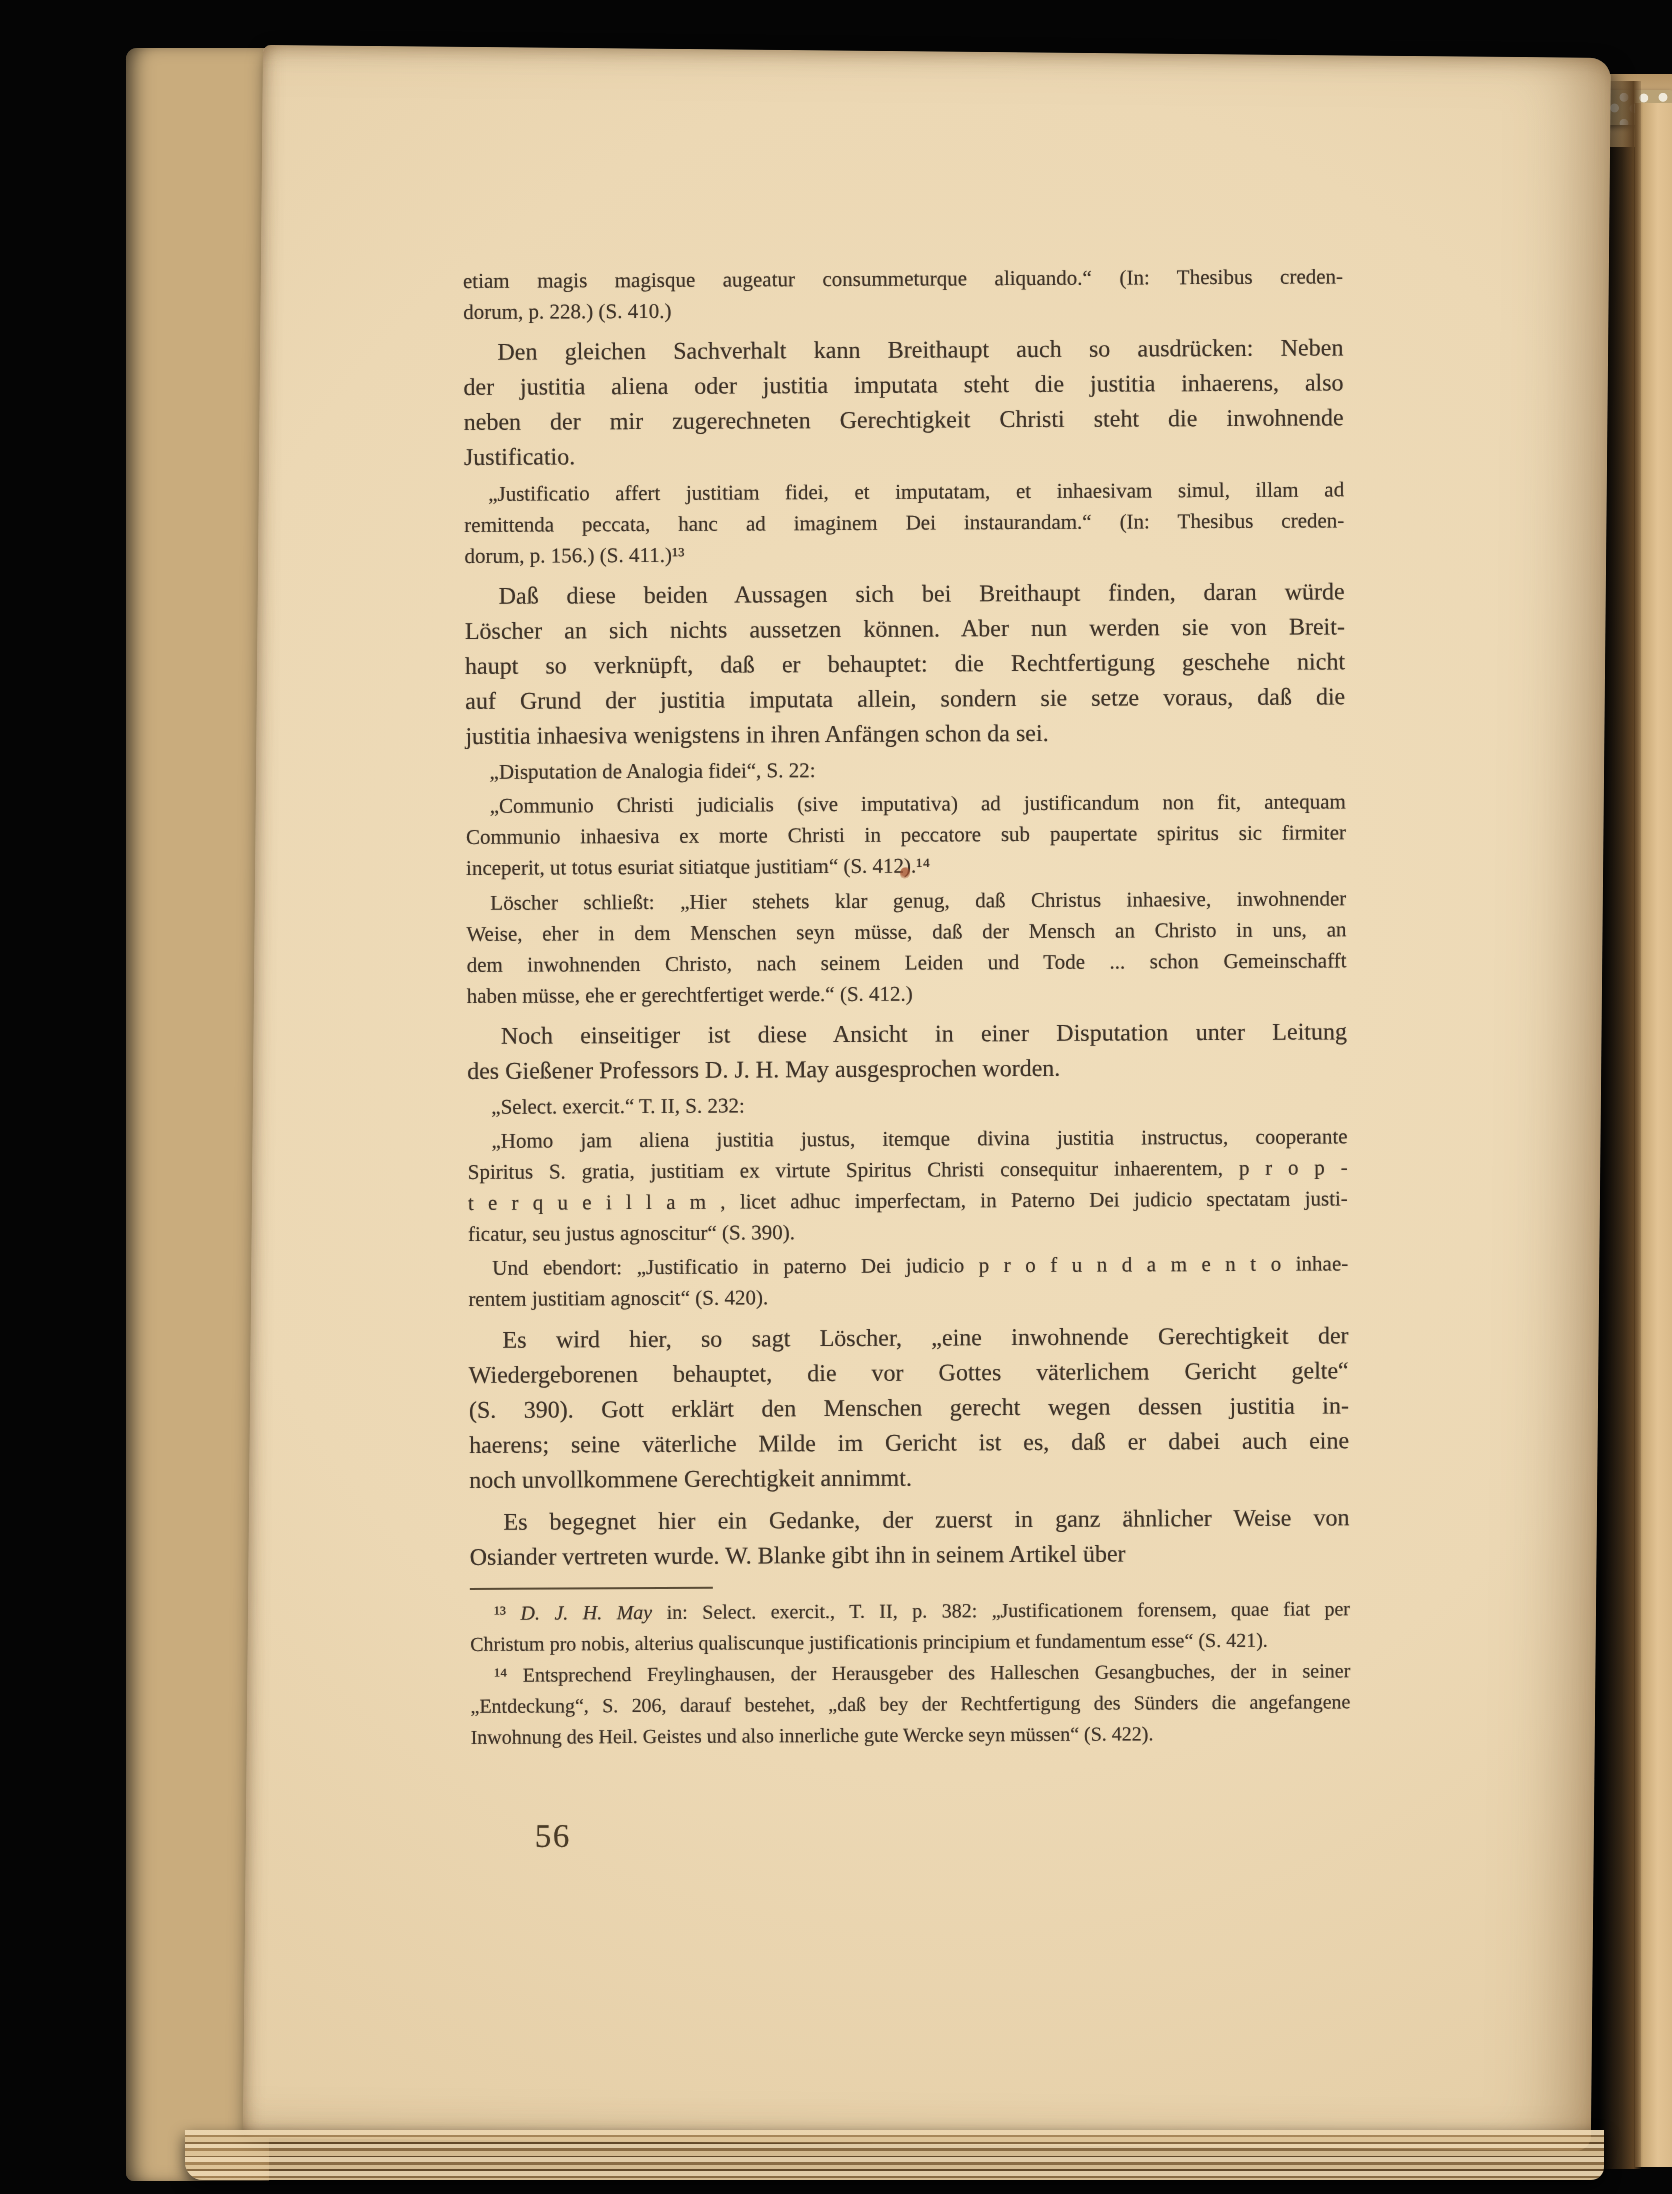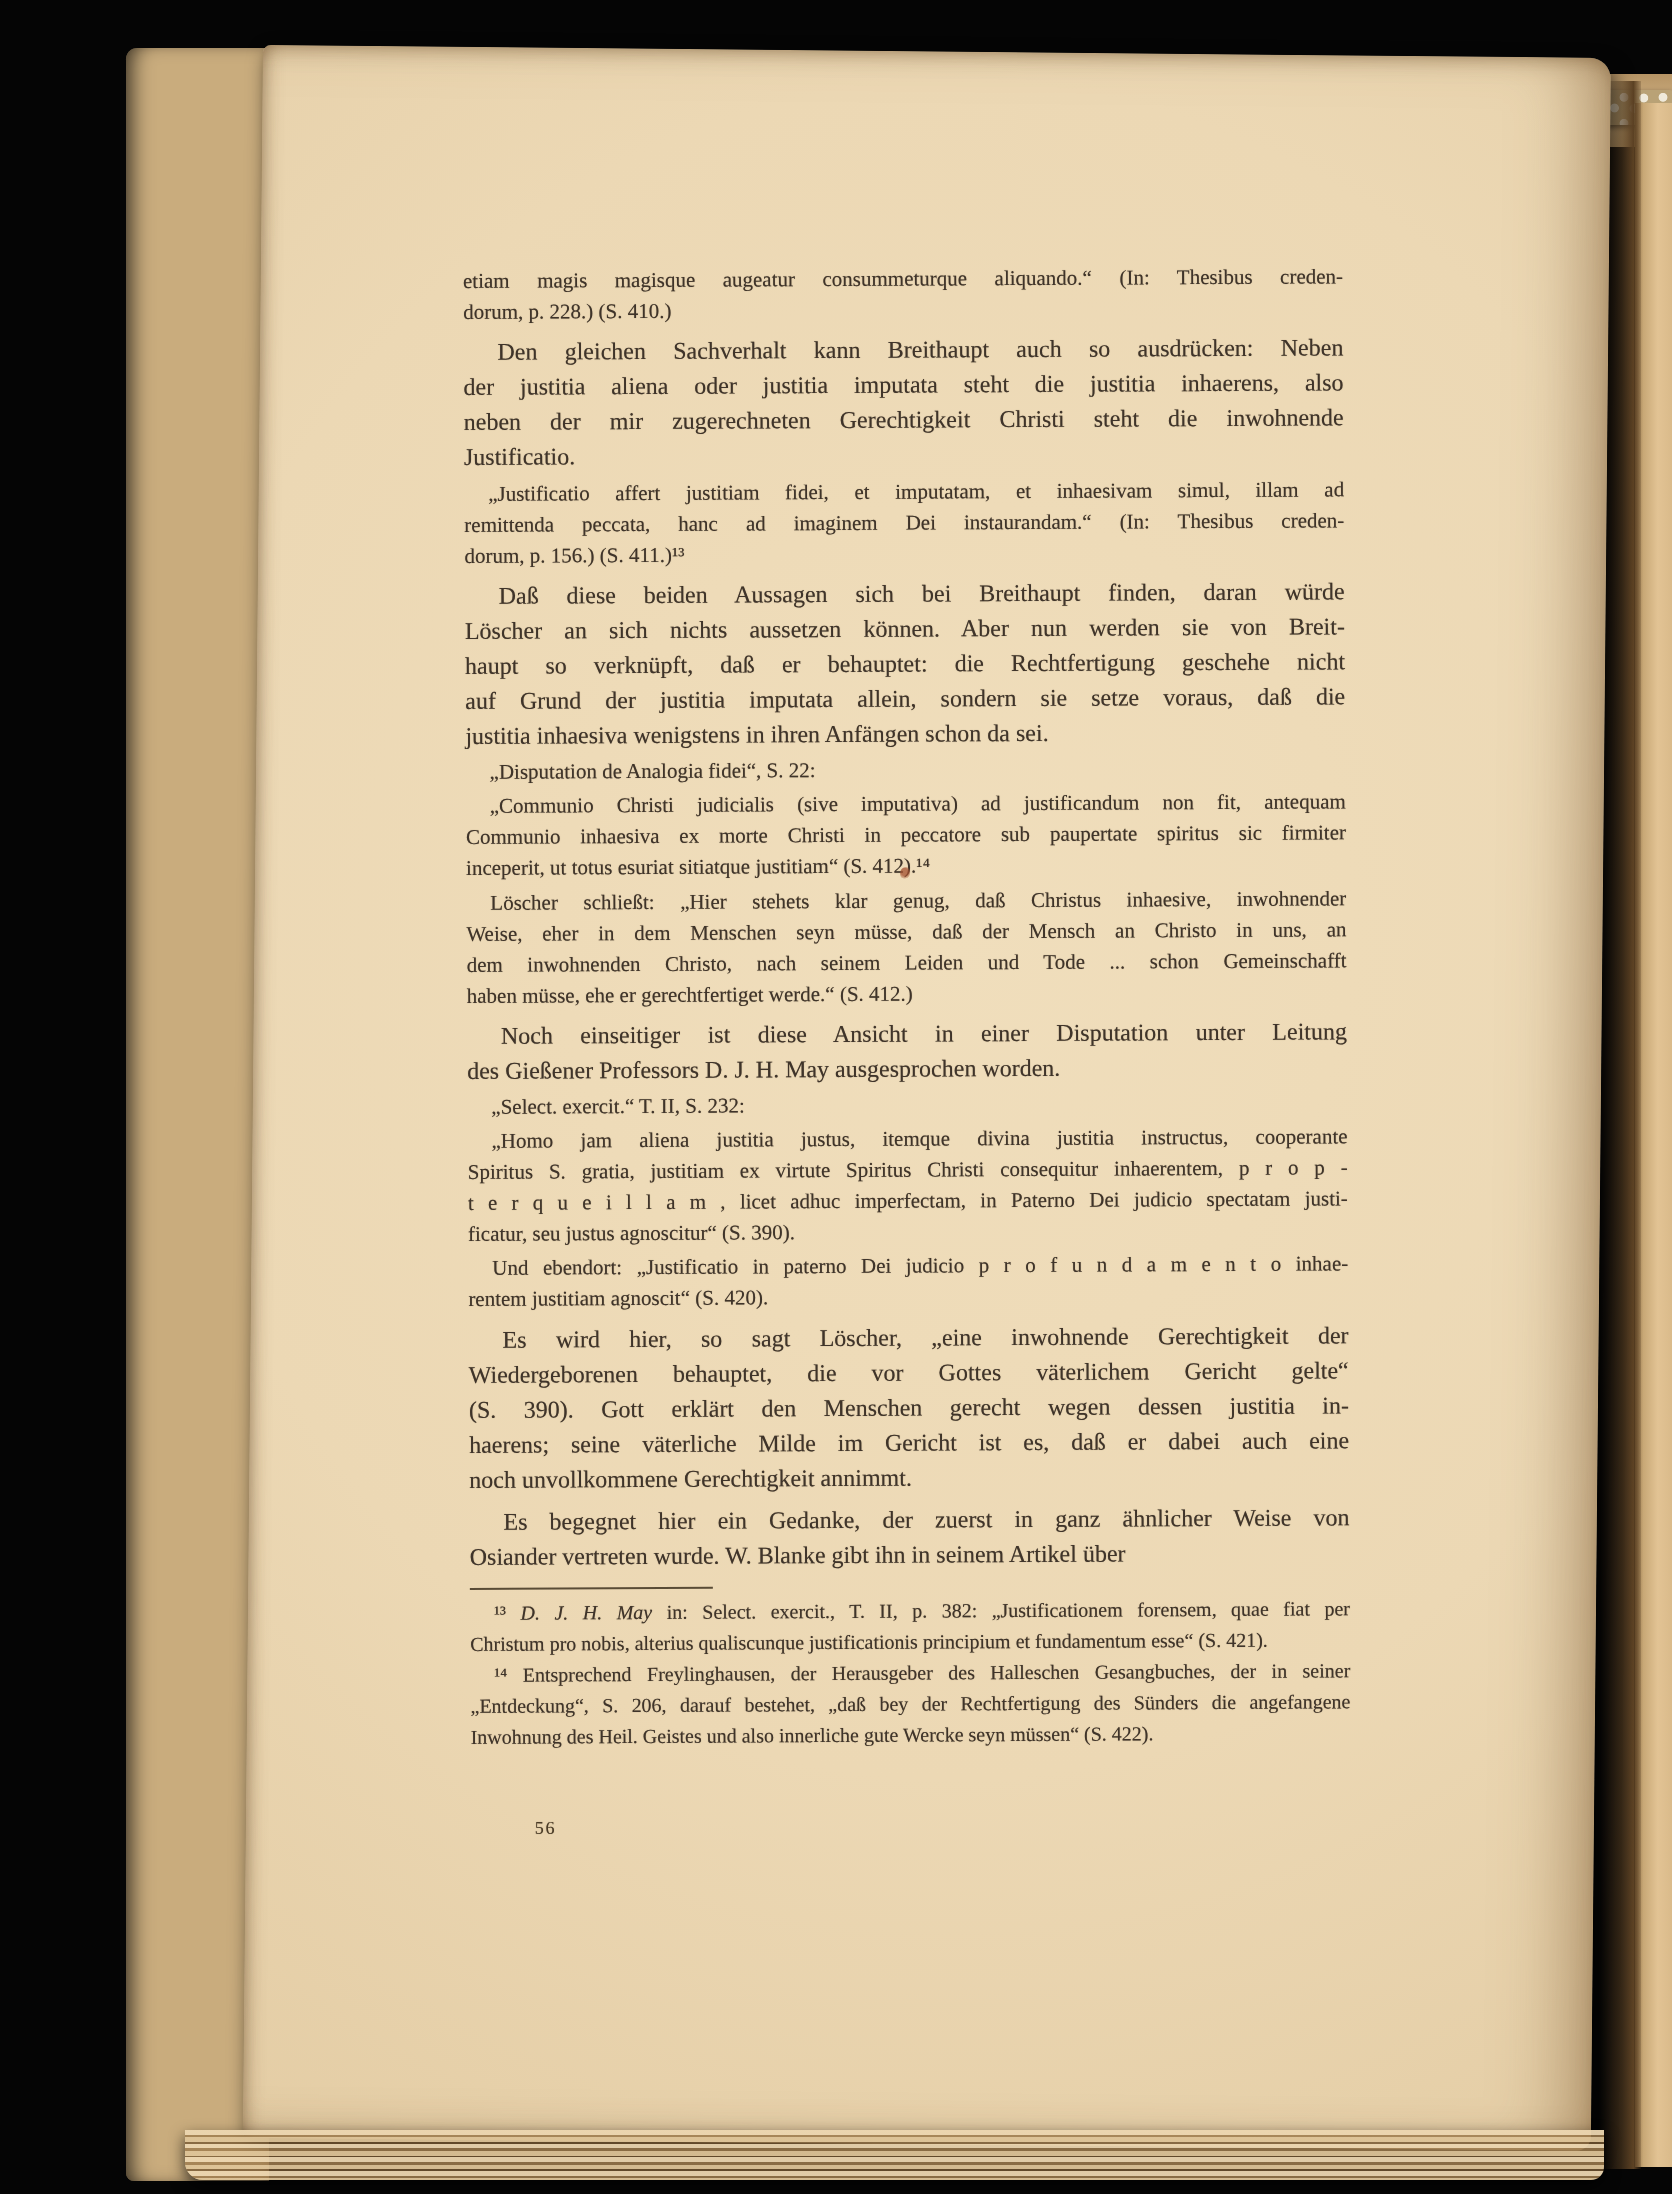--- a/index.html
+++ b/index.html
@@ -98,21 +98,21 @@
   .line.indent{text-indent:34px;}
   .block.small .line.indent{text-indent:24px;}
   .block.footnote .line.indent{text-indent:24px;}
   .rule{
     width:243px;height:0;
     border-top:2.4px solid rgba(64,50,32,.85);
     margin:13px 0 8px 0;
   }
   .pagenum{
     position:absolute;left:289px;top:1770px;
-    font-size:18px;color:#4a3b26;
+    font-size:33px;color:#4a3b26;
     letter-spacing:1.6px;
     text-shadow:0 0 0.8px rgba(62,48,30,.5);
   }
   .stain{
     position:absolute;left:645px;top:816px;width:9.7px;height:12px;
     background:radial-gradient(circle at 45% 40%, #a3502f 0 40%, rgba(163,80,47,.35) 70%, transparent 75%);
     border-radius:50% 40% 55% 45%;
     opacity:.75;
   }
   i{font-style:italic;}

